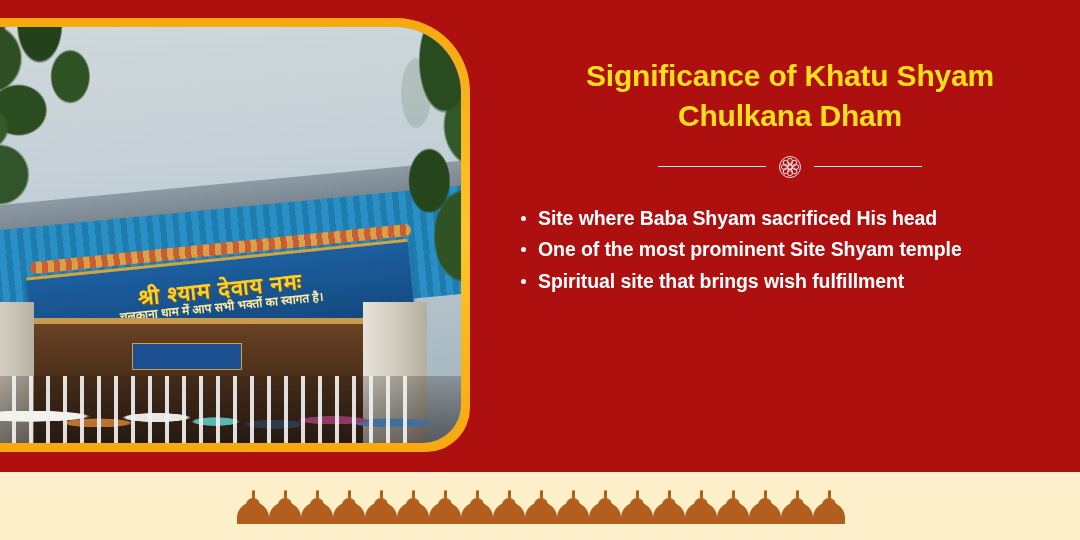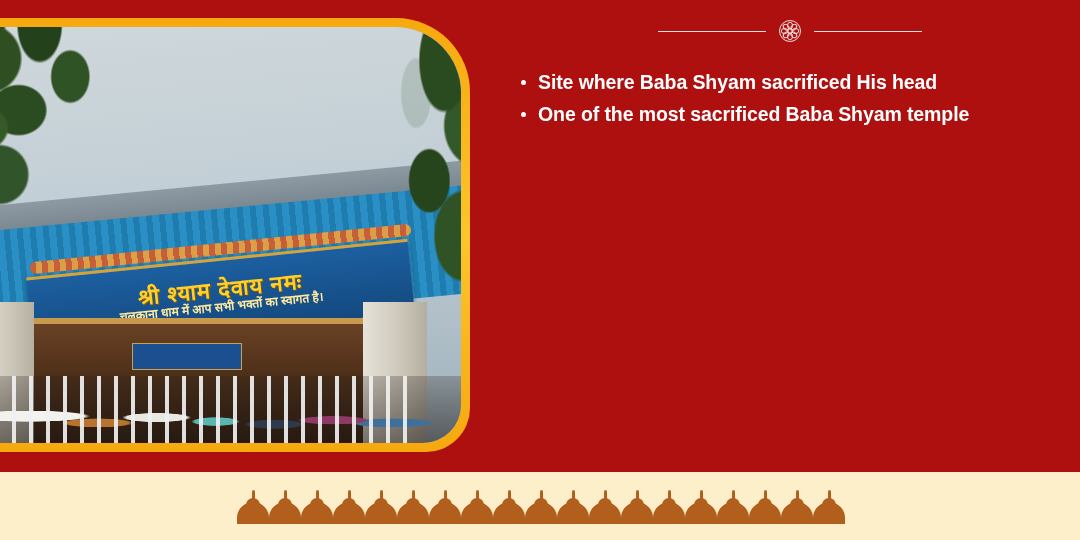--- a/index.html
+++ b/index.html
@@ -313,20 +313,21 @@
       <div class="ph-signsmall"></div>
       <div class="ph-crowd"></div>
       <div class="ph-rail"></div>
       <div class="ph-tree-l"></div>
       <div class="ph-tree-r"></div>
     </div>
   </div>
 
   <div class="content">
 
+    <h1 class="title">Significance of Khatu Shyam Chulkana Dham</h1>
 
     <div class="divider">
       <div class="rule"></div>
       <div class="rosette">
         <svg width="24" height="24" viewBox="0 0 24 24" aria-hidden="true">
           <g fill="none" stroke="#f3dede" stroke-width="1">
             <circle cx="12" cy="12" r="10.5"></circle>
             <circle cx="12" cy="12" r="2.4"></circle>
             <ellipse cx="12" cy="6.6" rx="2.5" ry="3.4"></ellipse>
             <ellipse cx="12" cy="17.4" rx="2.5" ry="3.4"></ellipse>
@@ -337,21 +338,22 @@
             <ellipse cx="8.2" cy="15.8" rx="2.4" ry="3.3" transform="rotate(45 8.2 15.8)"></ellipse>
             <ellipse cx="15.8" cy="15.8" rx="2.4" ry="3.3" transform="rotate(-45 15.8 15.8)"></ellipse>
           </g>
         </svg>
       </div>
       <div class="rule"></div>
     </div>
 
     <ul class="bullets">
       <li>Site where Baba Shyam sacrificed His head</li>
-      <li>One of the most sacrificed Baba Shyam temple</li>
+      <li>One of the most prominent Site Shyam temple</li>
+      <li>Spiritual site that brings wish fulfillment</li>
     </ul>
 
   </div>
 
   <div class="bottom-band">
     <div class="dome-row" id="dome-row">
         <div class="dome">
           <span class="spire"></span>
           <span class="neck"></span>
           <span class="bulb"></span>

